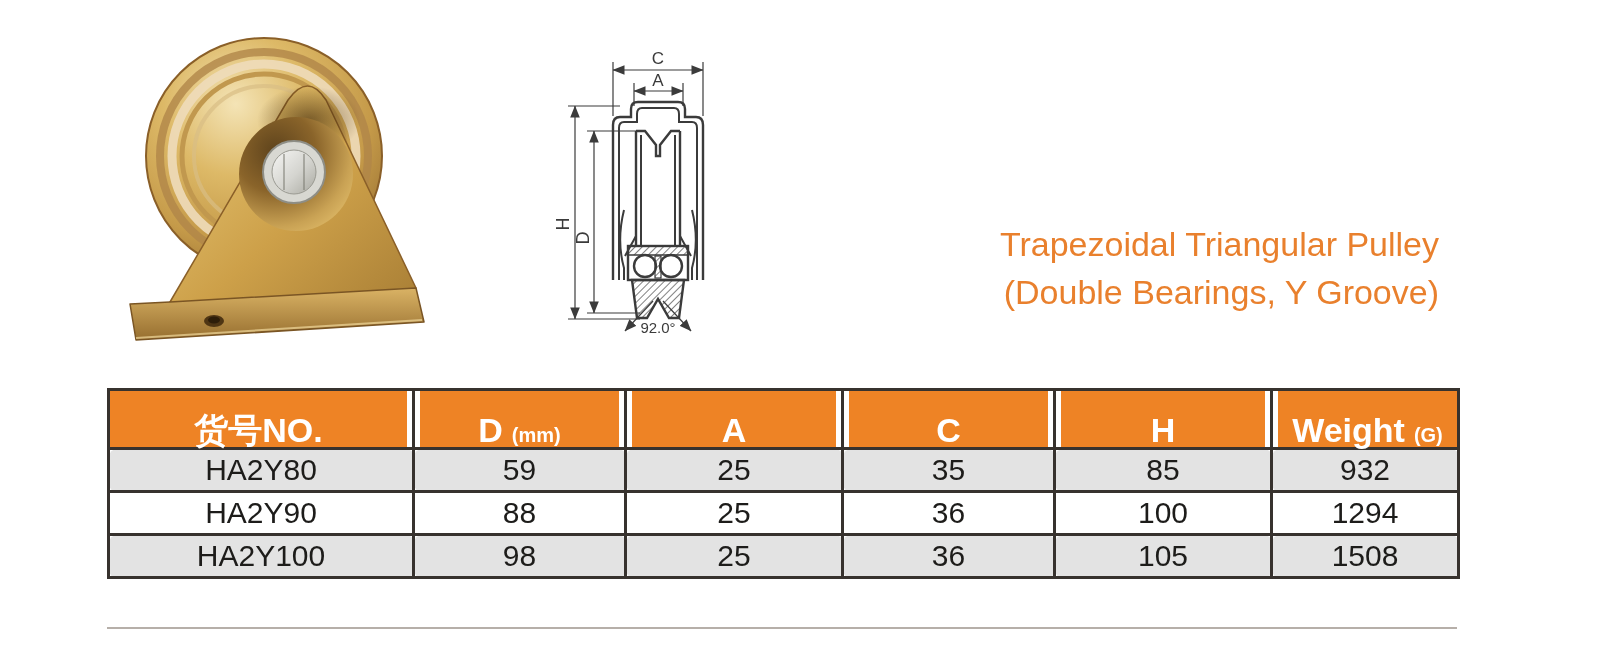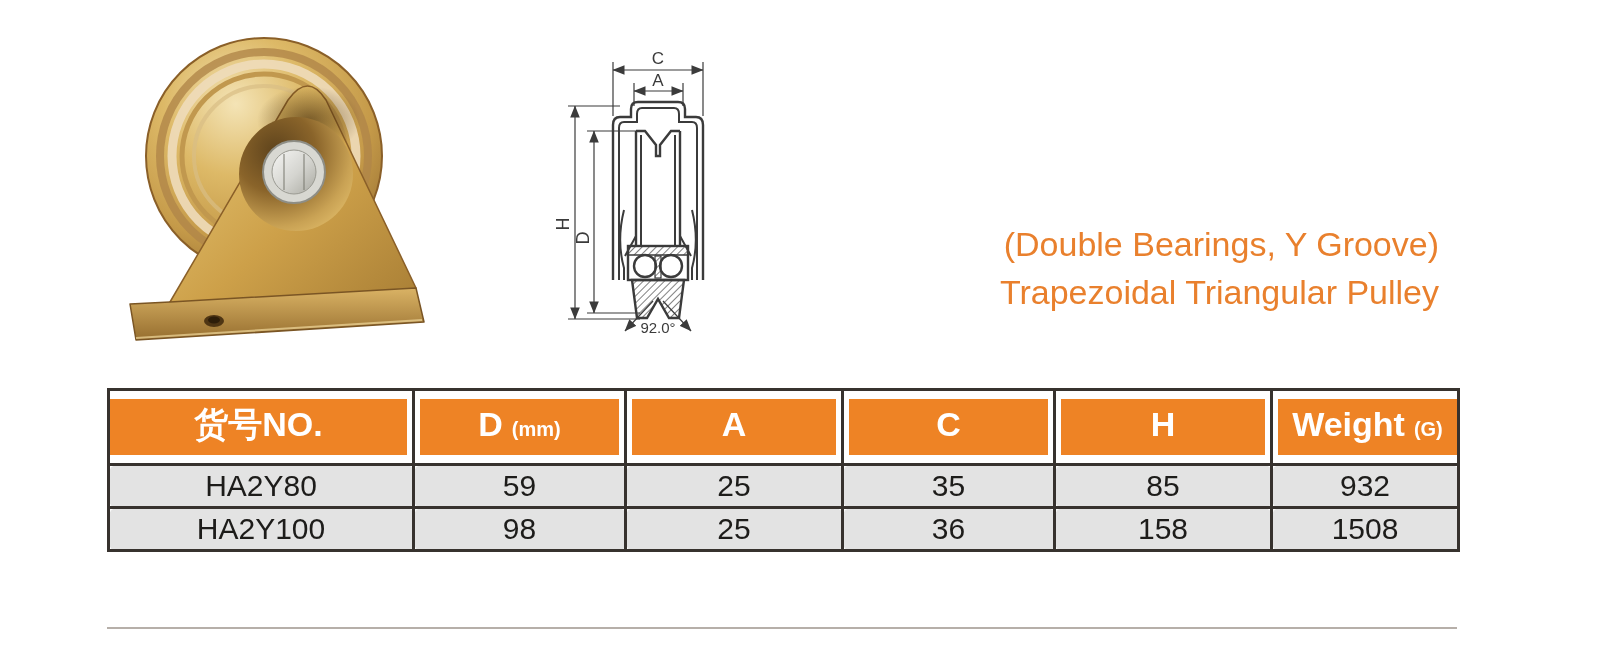--- a/index.html
+++ b/index.html
@@ -18,23 +18,23 @@
     text-align: right; color: #e9802d; line-height: 48px; font-size: 34px;
   }
   .title-block .zh { letter-spacing: 1px; }
 
   
   .table-wrap { position: absolute; left: 107px; top: 388px; }
   table.spec { border-collapse: collapse; table-layout: fixed; width: 1350px; }
   table.spec th, table.spec td { border: 3px solid #37322e; }
   table.spec th { padding: 0; background: #ffffff; height: 56px; }
   .hcell {
-    height: 56px; margin: 8px 5px; background: #ee8325; color: #ffffff;
+    height: 56px; margin: 0 5px; background: #ee8325; color: #ffffff;
     display: flex; align-items: baseline; justify-content: center; gap: 9px;
-    padding-top: 3px;
+    padding-top: 17px;
   }
   .hcell.first { margin-left: 0; }
   .hcell.last  { margin-right: 0; }
   .hmain { font-size: 34px; line-height: 44px; }
   .hsub  { font-size: 20px; }
   .hsub:empty { display: none; }
   table.spec td {
     height: 43px; text-align: center; vertical-align: middle;
     font-size: 30px; color: #1d1c1a; background: #ffffff; border-radius: 8px;
   }
@@ -173,22 +173,22 @@
 
     <g stroke="#3b3b3b" stroke-width="1.2">
       <line x1="125" y1="273" x2="97" y2="303" marker-end="url(#arr)"></line>
       <line x1="135" y1="273" x2="163" y2="303" marker-end="url(#arr)"></line>
     </g>
     <text x="130" y="305" text-anchor="middle" font-size="15" fill="#3b3b3b">92.0°</text>
   </svg>
 </div>
 
 <div class="title-block">
+  <div>Trapezoidal Triangular Pulley</div>
   <div>(Double Bearings, Y Groove)</div>
-  <div>Trapezoidal Triangular Pulley</div>
 </div>
 
 <div class="table-wrap">
   <table class="spec">
     <colgroup>
       <col style="width:305px">
         <col style="width:212px">
         <col style="width:217px">
       <col style="width:212px">
         <col style="width:217px">
@@ -232,24 +232,32 @@
     </thead>
     <tbody>
       <tr class="alt">
         <td>HA2Y80</td>
         <td>59</td>
         <td>25</td>
         <td>35</td>
         <td>85</td>
         <td>932</td>
       </tr>
+      <tr>
+        <td>HA2Y90</td>
+        <td>88</td>
+        <td>25</td>
+        <td>36</td>
+        <td>100</td>
+        <td>1294</td>
+      </tr>
       <tr class="alt">
         <td>HA2Y100</td>
         <td>98</td>
         <td>25</td>
         <td>36</td>
-        <td>158</td>
+        <td>105</td>
         <td>1508</td>
       </tr>
     </tbody>
   </table>
 </div>
 <div class="under-line"></div>
 
 </body></html>

